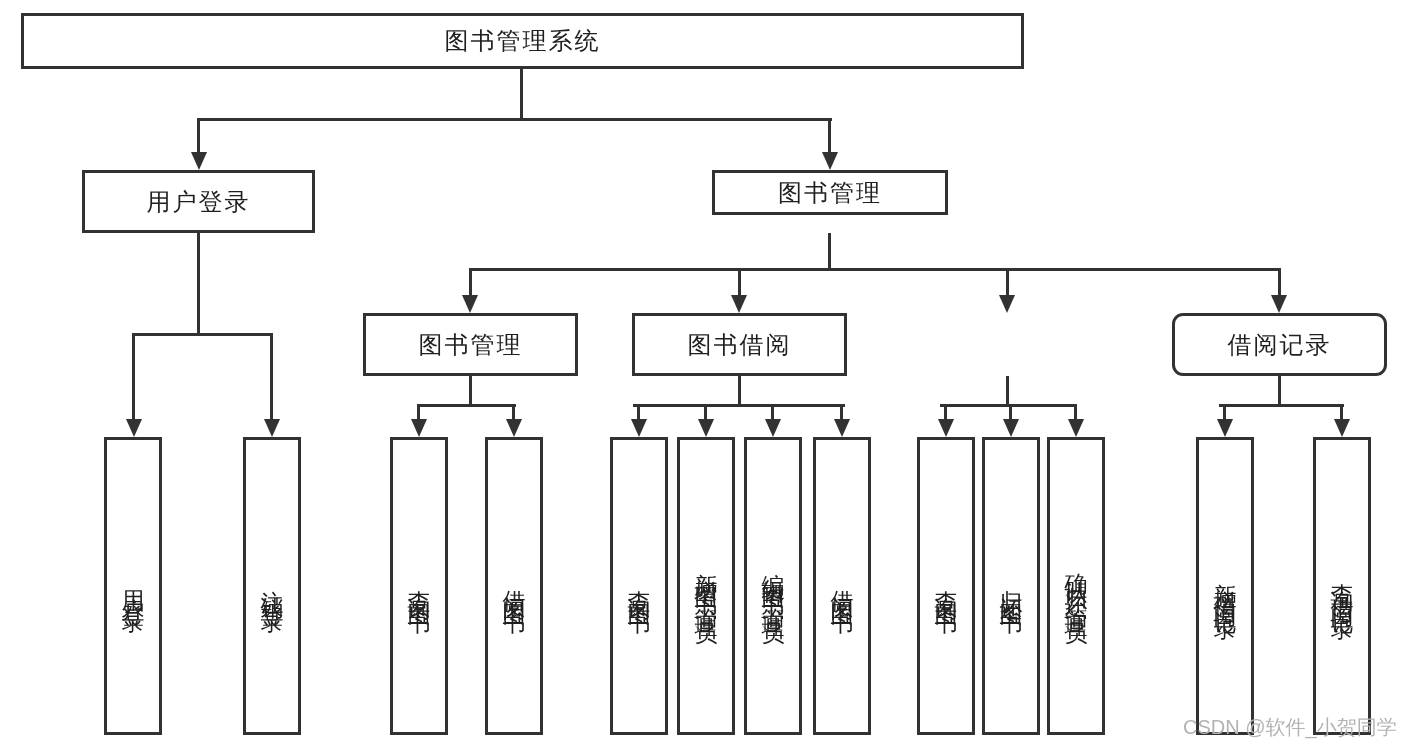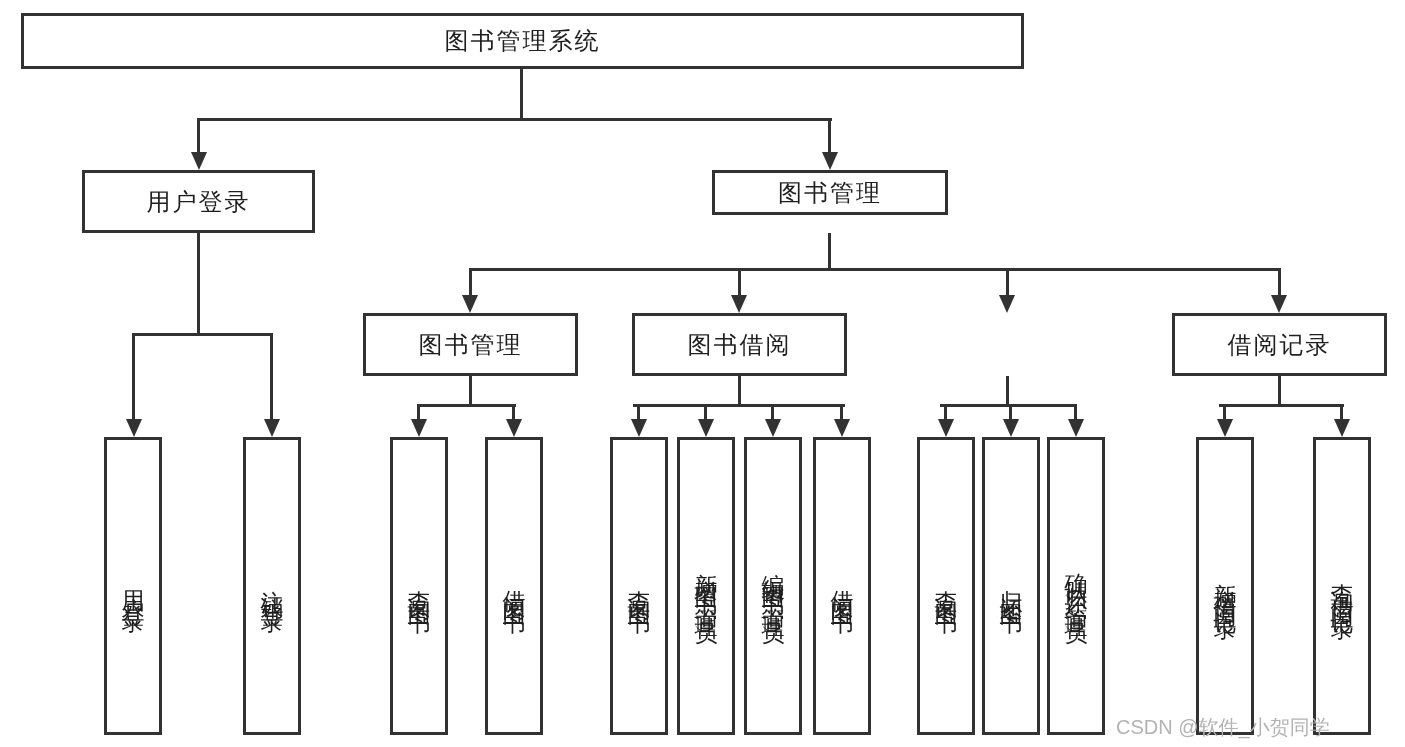--- a/index.html
+++ b/index.html
@@ -46,21 +46,21 @@
   .hline{position:absolute;height:3px;background:var(--line);}
   .arrow{
     position:absolute;
     width:0;height:0;
     border-left:8px solid transparent;
     border-right:8px solid transparent;
     border-top:18px solid var(--line);
   }
   .watermark{
     position:absolute;
-    left:1116px;top:714px;
+    left:1183px;top:714px;
     font-size:20px;
     color:var(--wm);
     white-space:nowrap;
     z-index:5;
   }
 </style>
 </head>
 <body>
 
 <div id="canvas">
@@ -75,21 +75,21 @@
   <div class="box hnode" style="left:712px;top:170px;width:236px;height:45px;">
     <span>图书管理</span>
   </div>
 
   <div class="box hnode" style="left:363px;top:313px;width:215px;height:63px;">
     <span>图书管理</span>
   </div>
   <div class="box hnode" style="left:632px;top:313px;width:215px;height:63px;">
     <span>图书借阅</span>
   </div>
-  <div class="box hnode" style="left:1172px;top:313px;width:215px;height:63px;">
+  <div class="box hnode" style="left:1172px;top:313px;width:215px;height:63px;border-radius:11px;">
     <span>借阅记录</span>
   </div>
 
   <div class="box leaf" style="left:104px;top:437px;width:58px;height:298px;">
     <span class="vtext">用户登录</span>
   </div>
   <div class="box leaf" style="left:243px;top:437px;width:58px;height:298px;">
     <span class="vtext">注销登录</span>
   </div>
 

